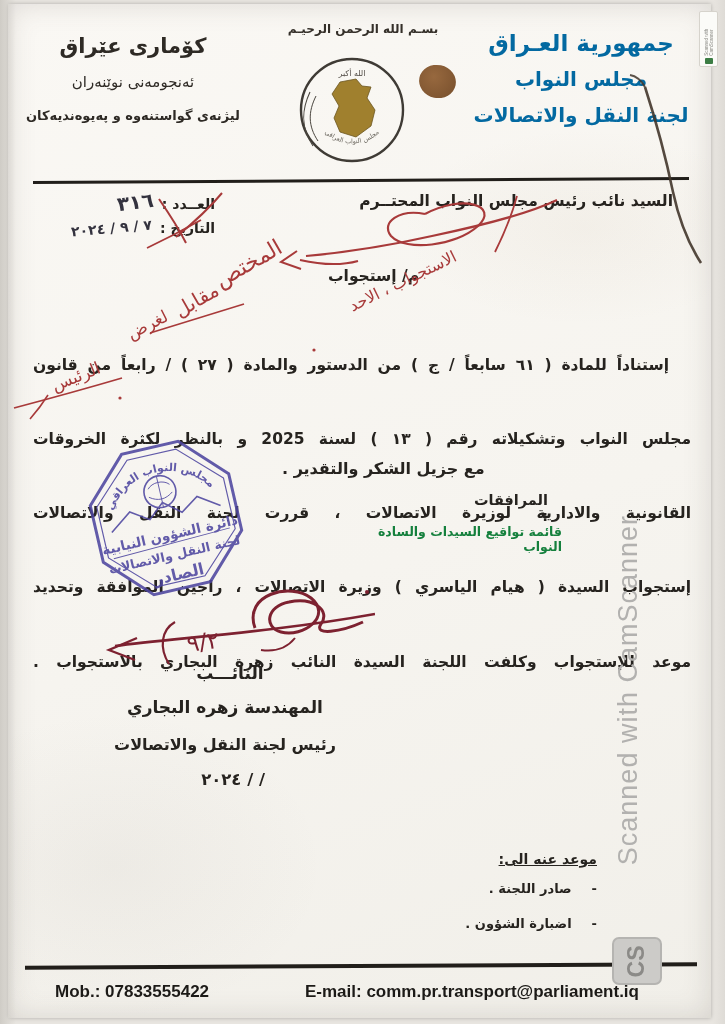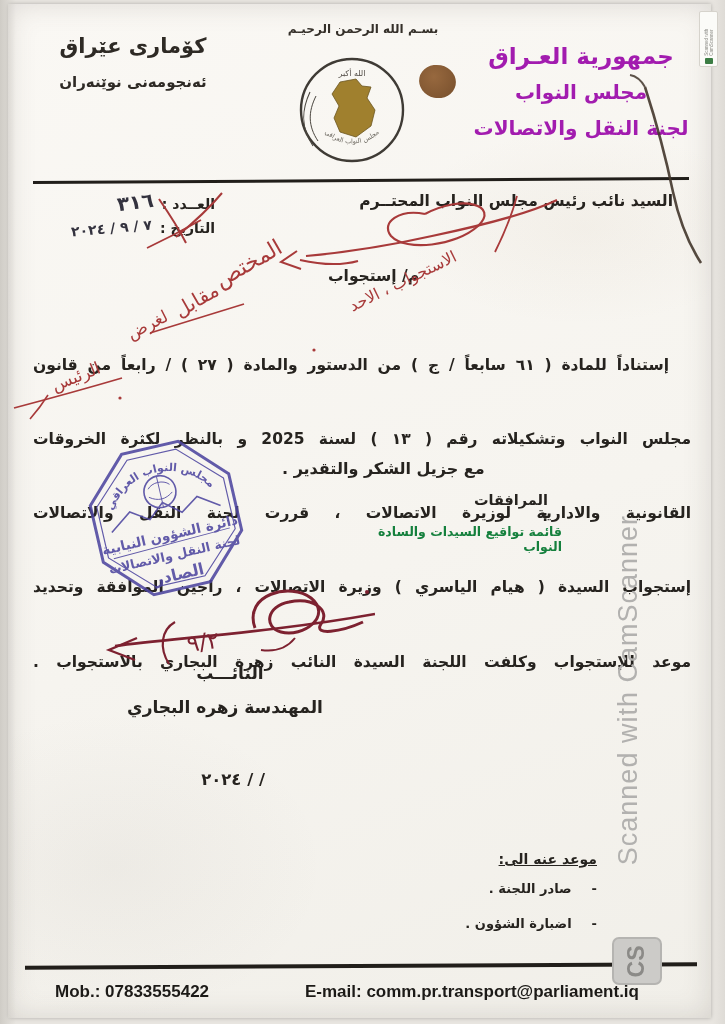--- a/index.html
+++ b/index.html
@@ -10,25 +10,25 @@
     background:
       radial-gradient(260px 140px at 82% 22%, rgba(175,150,115,.07), transparent 70%),
       radial-gradient(300px 220px at 15% 85%, rgba(120,110,100,.06), transparent 70%),
       linear-gradient(160deg,#faf8f4 0%,#f6f4ef 55%,#f1efe9 100%);
     box-shadow:inset 0 0 28px rgba(90,80,70,.18), 0 0 4px rgba(0,0,0,.25);}
   .abs{position:absolute;}
   .ar{direction:rtl;color:#26231f;}
   
   .kurdish{left:18px;top:34px;width:230px;text-align:center;color:#2e2a25;z-index:2;}
   .kurdish .l1{font-size:21px;font-weight:700;margin-bottom:15px;}
-  .kurdish .l2{font-size:15px;font-weight:700;margin-bottom:17px;}
+  .kurdish .l2{font-size:15px;font-weight:400;margin-bottom:17px;}
   .kurdish .l3{font-size:13px;font-weight:700;}
   .bismillah{left:278px;top:22px;width:170px;text-align:center;font-size:12px;
     font-weight:700;color:#35302a;z-index:2;}
-  .arheader{left:452px;top:43px;width:258px;text-align:center;color:#a21caf;z-index:2;}
+  .arheader{left:452px;top:30px;width:258px;text-align:center;color:#0369a1;z-index:2;}
   .arheader .l1{font-size:23px;font-weight:700;margin-bottom:11px;}
   .arheader .l2{font-size:20px;font-weight:700;margin-bottom:12px;}
   .arheader .l3{font-size:20px;font-weight:700;}
   .rule{background:#211e1a;z-index:2;}
   #rule-top{left:33px;top:179px;width:656px;height:3px;transform:rotate(-.35deg);}
   #rule-bottom{left:25px;top:964px;width:672px;height:4px;transform:rotate(-.3deg);}
   
   .meta{left:30px;top:190px;width:185px;z-index:2;}
   .meta .row{display:flex;direction:rtl;align-items:baseline;gap:8px;margin-bottom:6px;}
   .meta .lbl{font-size:14px;font-weight:700;color:#26231f;white-space:nowrap;}
@@ -108,20 +108,21 @@
 <body>
 
 <div id="page">
   <div id="paper"></div>
   <div class="abs edge-left"></div>
   <div class="abs edge-right"></div>
 
   <div class="abs kurdish ar">
     <div class="l1">كۆماری عێراق</div>
     <div class="l2">ئەنجومەنی نوێنەران</div>
+    <div class="l3">لیژنەی گواستنەوە و پەیوەندیەکان</div>
   </div>
 
   <div class="abs bismillah ar">بسـم الله الرحمن الرحيـم</div>
 
   <svg id="emblem" class="abs" viewBox="0 0 112 112" xmlns="http://www.w3.org/2000/svg">
     <circle cx="56" cy="56" r="51" stroke="#3f3b35" stroke-width="2.4" fill="none"></circle>
     <text x="56" y="22" font-size="8" text-anchor="middle" fill="#55504a">الله أكبر</text>
     <path d="M44,28 L60,25 L66,32 L75,33 L71,44 L79,56 L75,72 L60,83 L44,78 L38,64 L43,52 L36,40 Z" fill="#a0802e" stroke="#6b5520" stroke-width="0.8"></path>
     <path d="M14,38 C5,57 5,74 17,92" stroke="#4a463f" stroke-width="1.1" fill="none"></path>
     <path d="M20,42 C12,58 12,72 22,87" stroke="#4a463f" stroke-width="1" fill="none"></path>
@@ -192,20 +193,21 @@
     <path d="M70,66 C130,58 230,52 330,34" stroke="#7d2130" stroke-width="2.6" fill="none"></path>
     <path d="M92,58 L64,70 L90,80" stroke="#7d2130" stroke-width="2.4" fill="none"></path>
     <path d="M124,84 C114,68 116,50 130,42" stroke="#7d2130" stroke-width="2.2" fill="none"></path>
     <path d="M250,58 C242,68 230,72 216,70" stroke="#7d2130" stroke-width="2" fill="none"></path>
     <circle cx="322" cy="12" r="2" fill="#7d2130"></circle>
     <text class="maroontxt" x="143" y="72" font-size="23" transform="rotate(-8 143 72)" fill="#7d2130">٩/٢</text>
   </svg>
 
   <div class="abs sig-title ar">النائـــب</div>
   <div class="abs sig-name ar">المهندسة زهره البجاري</div>
+  <div class="abs sig-role ar">رئيس لجنة النقل والاتصالات</div>
   <div class="abs sig-year ar">/  / ٢٠٢٤</div>
 
   <div class="abs copies-lbl ar">موعد عنه الى:</div>
   <div class="abs copies-item ar" id="copy1">
     <span>-</span>
     <span>صادر اللجنة .</span>
   </div>
   <div class="abs copies-item ar" id="copy2">
     <span>-</span>
     <span>اضبارة الشؤون .</span>

